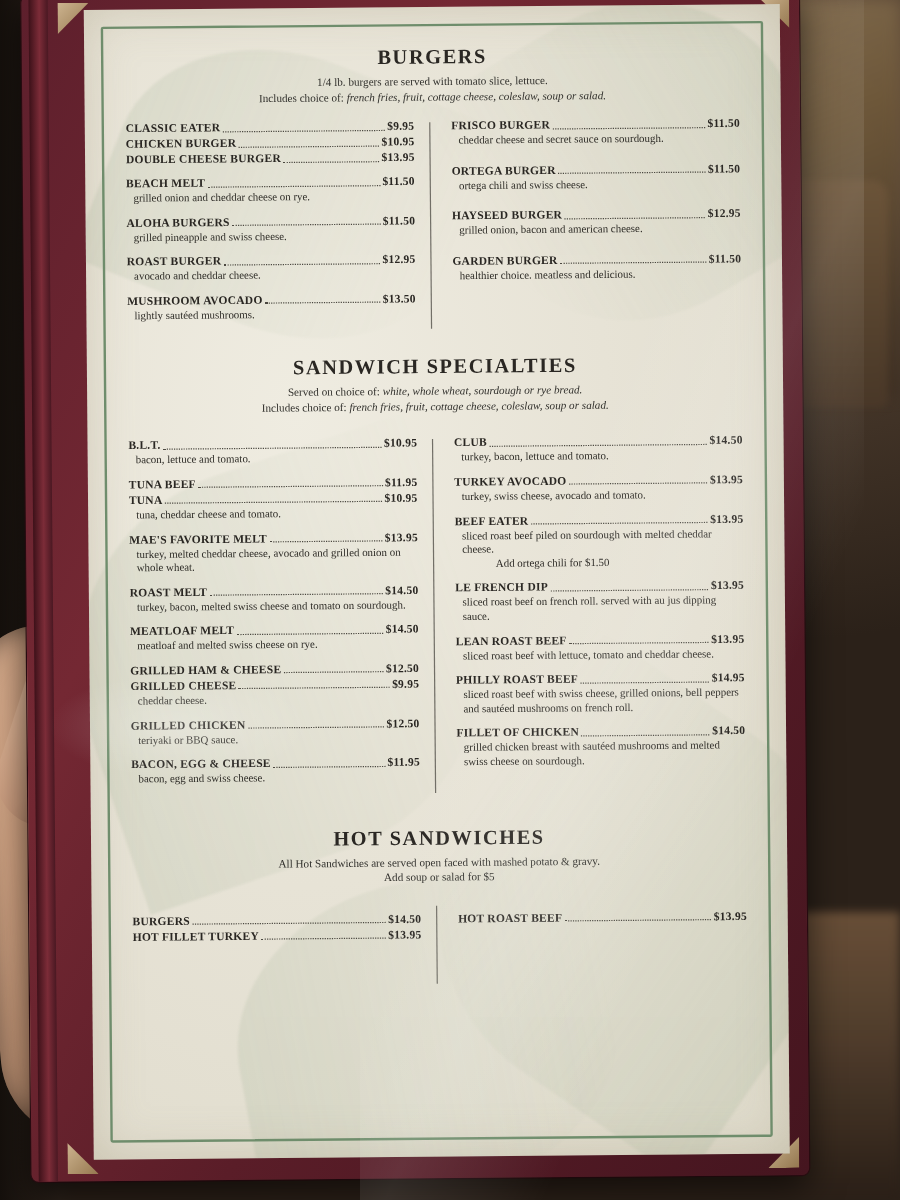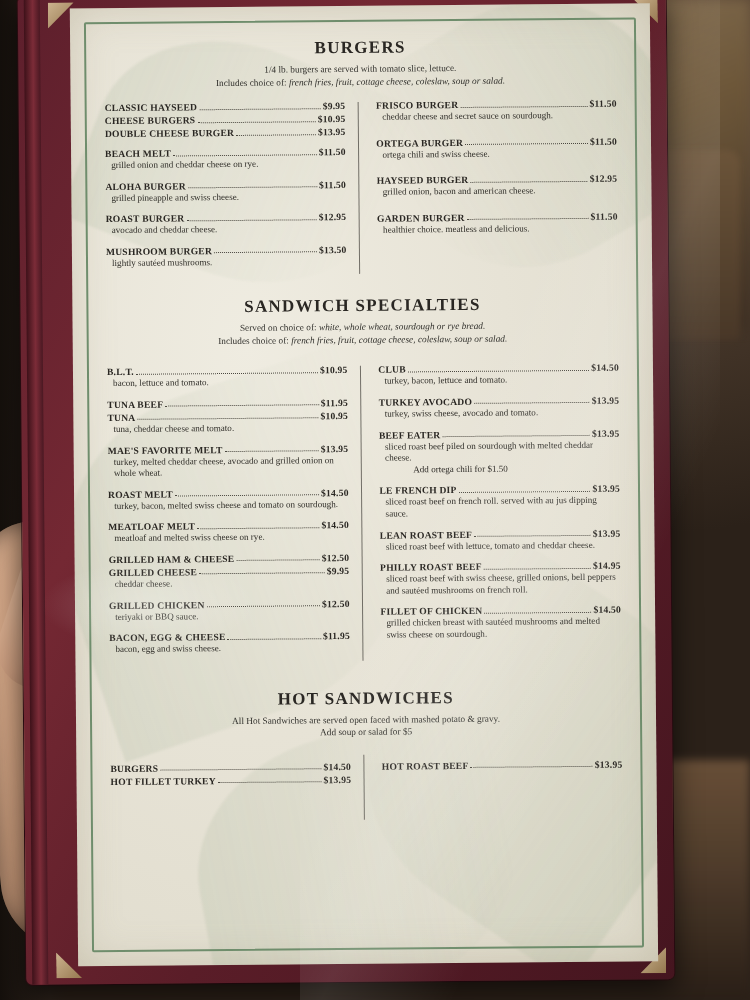--- a/index.html
+++ b/index.html
@@ -193,28 +193,28 @@
               <span>Includes choice of:</span>
               <i>french fries, fruit, cottage cheese, coleslaw, soup or salad.</i>
             </div>
           </div>
           <div class="cols">
             <div class="divider"></div>
             <div class="col left">
 
               <div class="item tight">
                 <div class="nameline">
-                    <span class="nm">CLASSIC HAYSEED</span>
+                    <span class="nm">CLASSIC EATER</span>
                     <span class="dots"></span>
                     <span class="price">$9.95</span>
                   </div>
               </div>
               <div class="item tight">
                 <div class="nameline">
-                    <span class="nm">CHEESE BURGERS</span>
+                    <span class="nm">CHICKEN BURGER</span>
                     <span class="dots"></span>
                     <span class="price">$10.95</span>
                   </div>
               </div>
               <div class="item">
                 <div class="nameline">
                     <span class="nm">DOUBLE CHEESE BURGER</span>
                     <span class="dots"></span>
                     <span class="price">$13.95</span>
                   </div>
@@ -222,37 +222,37 @@
               <div class="item">
                 <div class="nameline">
                     <span class="nm">BEACH MELT</span>
                     <span class="dots"></span>
                     <span class="price">$11.50</span>
                   </div>
                 <div class="desc">grilled onion and cheddar cheese on rye.</div>
               </div>
               <div class="item">
                 <div class="nameline">
-                    <span class="nm">ALOHA BURGER</span>
+                    <span class="nm">ALOHA BURGERS</span>
                     <span class="dots"></span>
                     <span class="price">$11.50</span>
                   </div>
                 <div class="desc">grilled pineapple and swiss cheese.</div>
               </div>
               <div class="item">
                 <div class="nameline">
                     <span class="nm">ROAST BURGER</span>
                     <span class="dots"></span>
                     <span class="price">$12.95</span>
                   </div>
                 <div class="desc">avocado and cheddar cheese.</div>
               </div>
               <div class="item">
                 <div class="nameline">
-                    <span class="nm">MUSHROOM BURGER</span>
+                    <span class="nm">MUSHROOM AVOCADO</span>
                     <span class="dots"></span>
                     <span class="price">$13.50</span>
                   </div>
                 <div class="desc">lightly sautéed mushrooms.</div>
               </div>
 
             </div>
             <div class="col right">
               <div class="item" style="margin-bottom:14px">
                 <div class="nameline">

